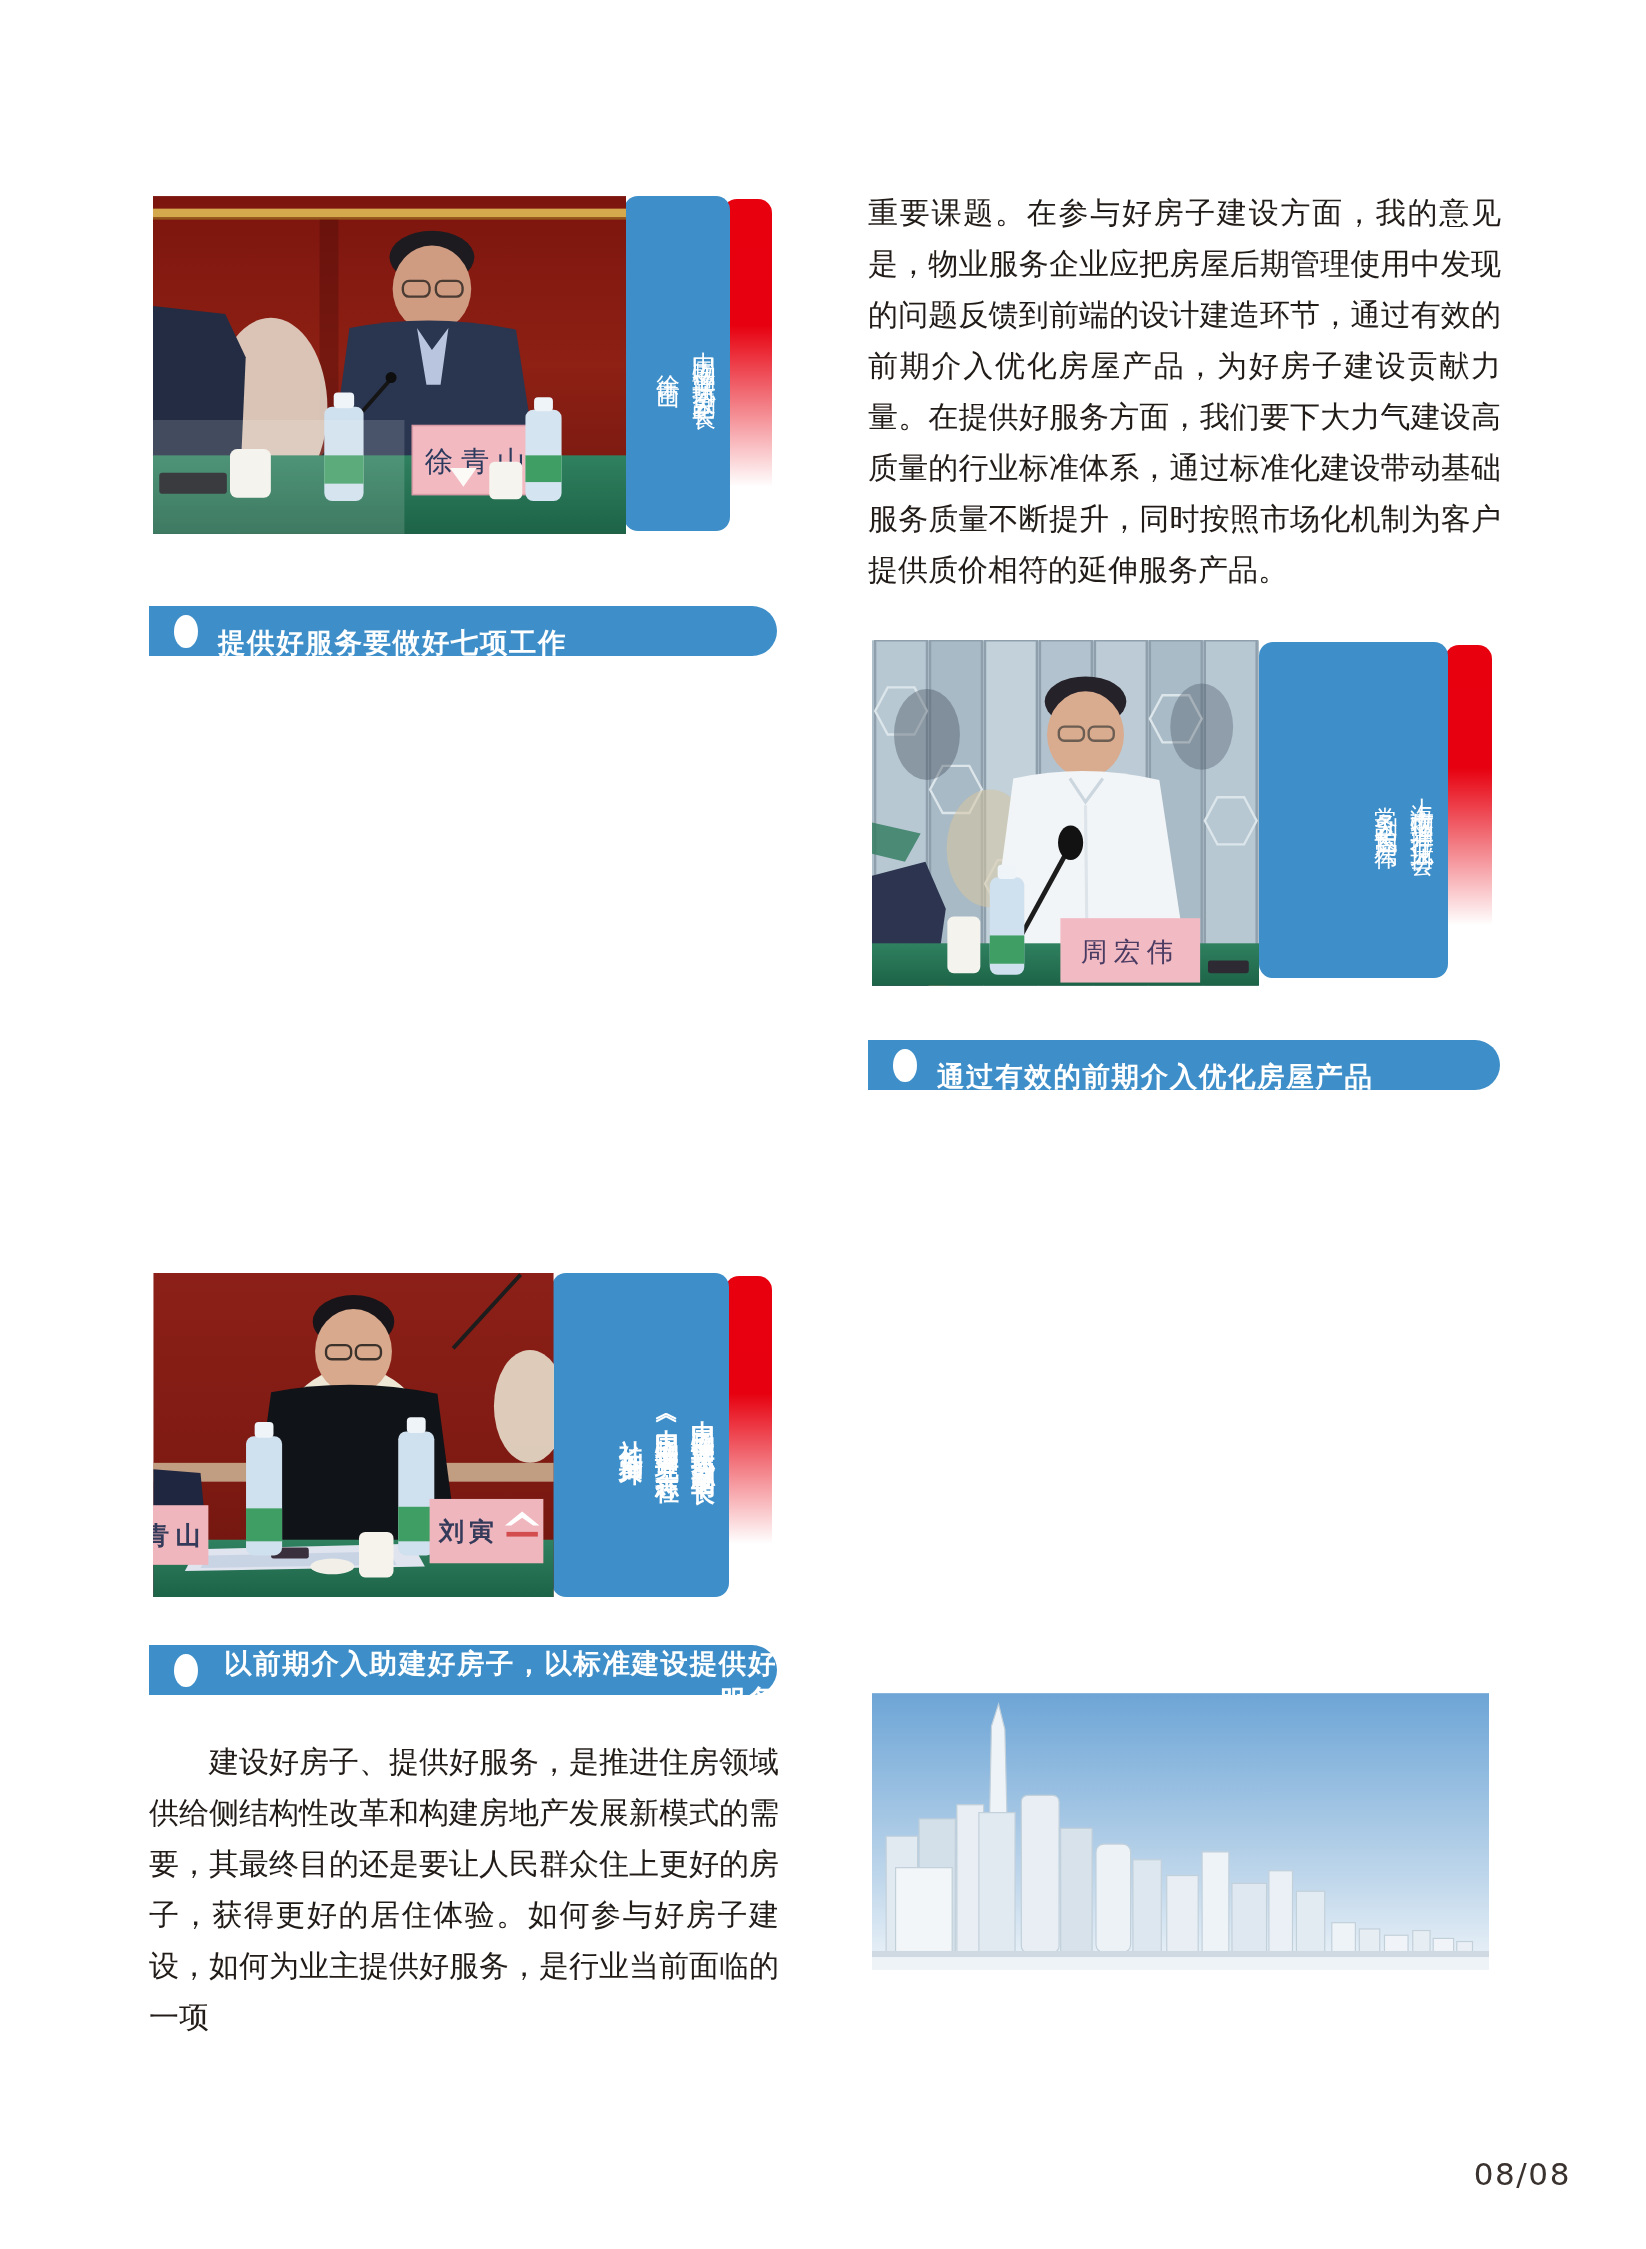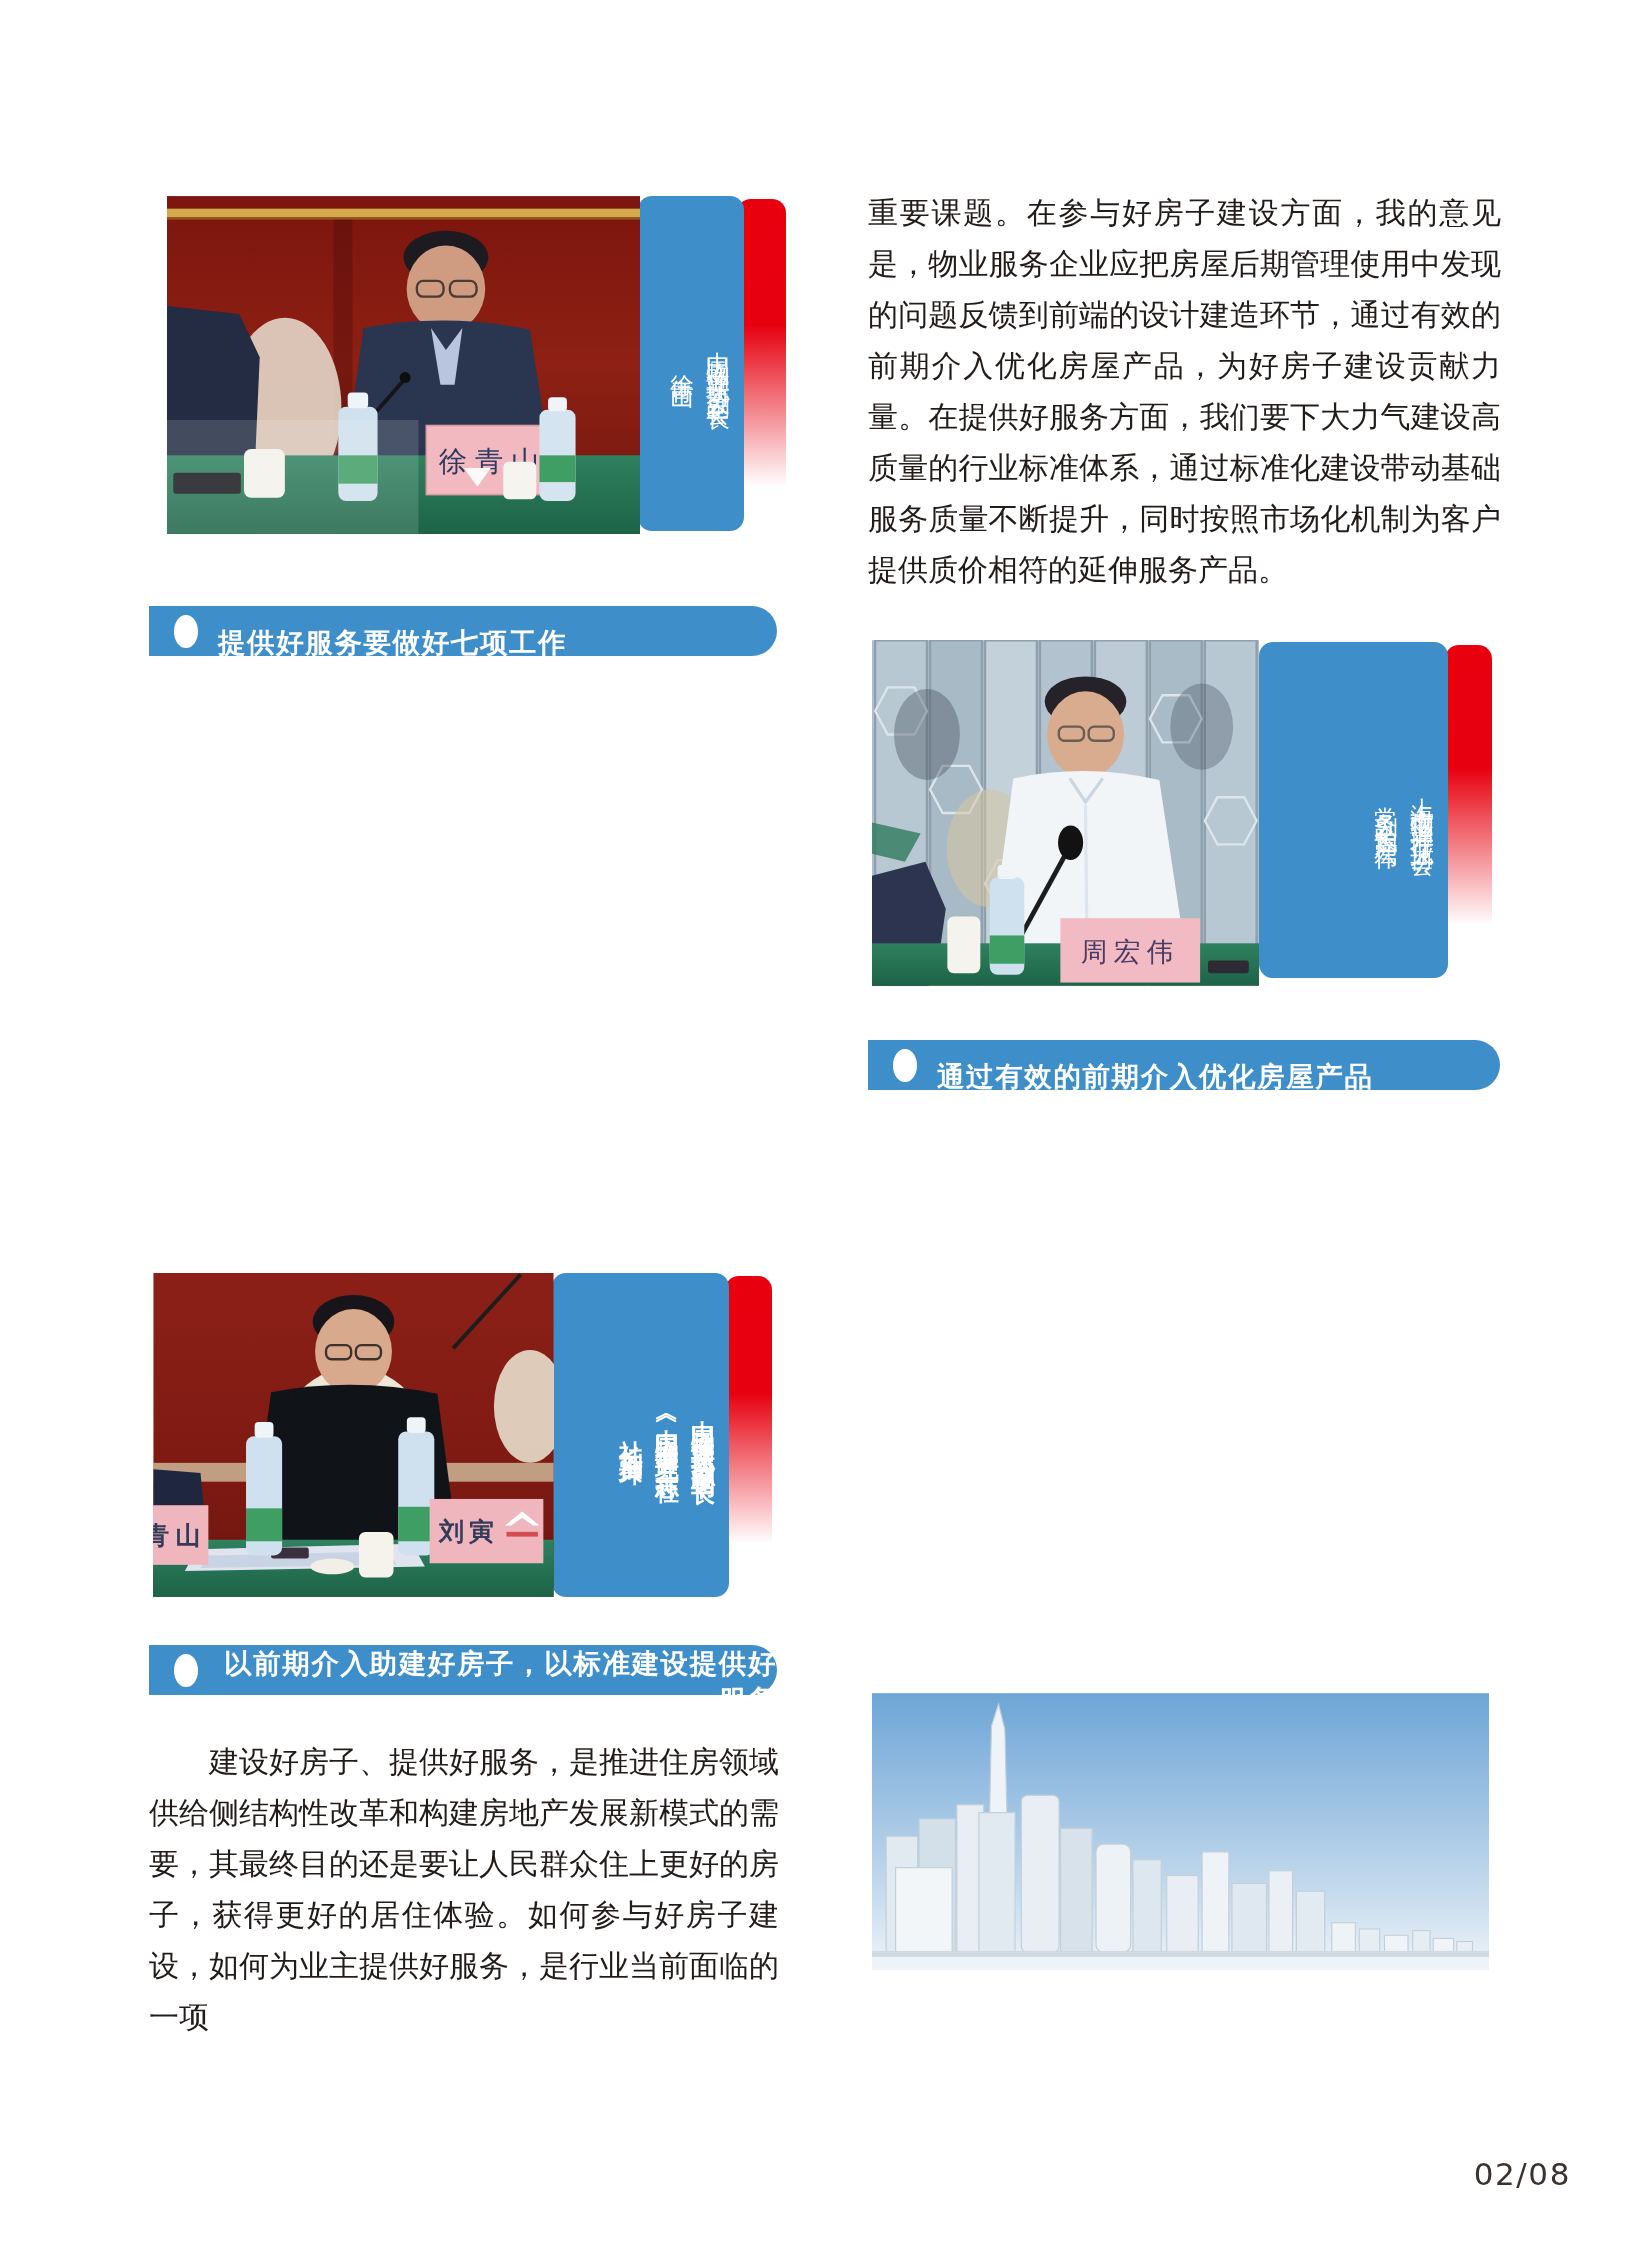--- a/index.html
+++ b/index.html
@@ -32,21 +32,21 @@
   
   .page-num{position:absolute;left:1406px;top:2156px;width:165px;text-align:right;
             font-size:31px;letter-spacing:1.6px;color:#3a322f;
             font-family:"DejaVu Sans","Liberation Sans",sans-serif;}
 </style>
 </head>
 <body>
 
 <div class="page">
 
-  <div class="photo-group" style="left:167px;top:196px;width:621px;height:339px;">
+  <div class="photo-group" style="left:153px;top:196px;width:621px;height:339px;">
     <div class="ribbon" style="left:570px;top:3.1px;width:49px;height:300px;"></div>
     <div class="cap-tab" style="left:471px;top:0;width:106px;height:335px;">
       <div class="vcap">
         <div>中国物业管理协会副会长</div>
         <div>徐青山</div>
       </div>
     </div>
     <svg class="photo-frame" width="473" height="338" viewBox="0 0 602 430">
       <defs>
         <linearGradient id="wall1" x1="0" y1="0" x2="0" y2="1">
@@ -251,16 +251,16 @@
       <rect x="620" y="300" width="26" height="30" fill="#e6edf3"></rect>
       <rect x="652" y="308" width="30" height="22" fill="#f0f4f8"></rect>
       <rect x="688" y="302" width="22" height="28" fill="#e6edf3"></rect>
       <rect x="714" y="312" width="26" height="18" fill="#f0f4f8"></rect>
       <rect x="744" y="316" width="20" height="14" fill="#e9eff5"></rect>
     </g>
     <rect x="0" y="328" width="785" height="8" fill="#cfd9e2"></rect>
     <rect x="0" y="336" width="785" height="16" fill="#eef3f7"></rect>
   </svg>
 
-  <div class="page-num">02/08</div>
+  <div class="page-num">08/08</div>
 
 </div>
 
 
 </body></html>

